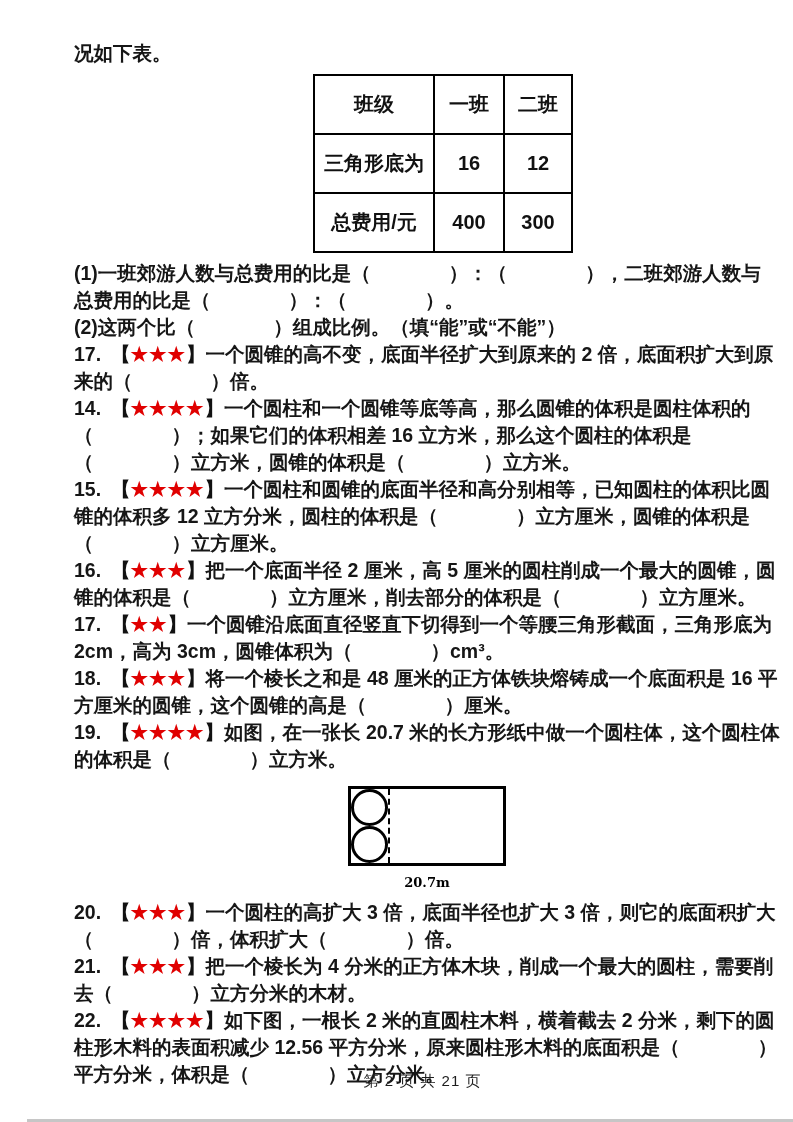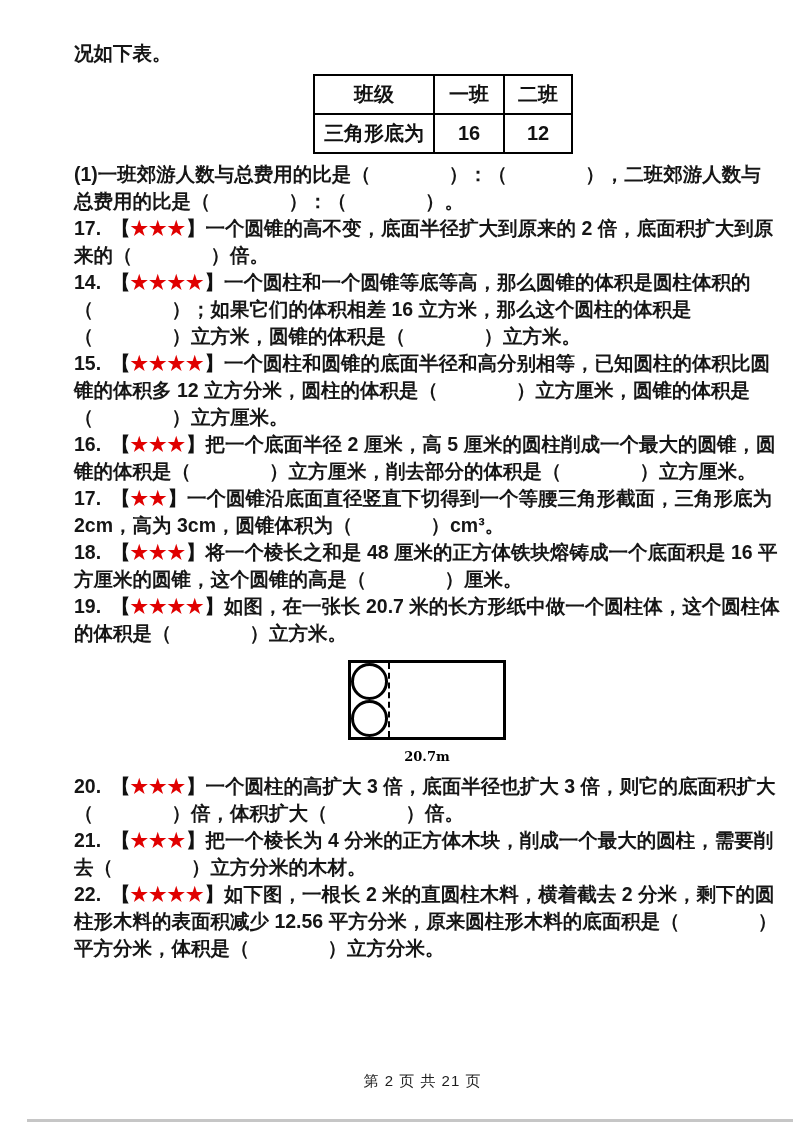--- a/index.html
+++ b/index.html
@@ -27,21 +27,21 @@
   table.stats {
     border-collapse:collapse;
     margin:7px 0 7px 239px;
     text-align:center;
     font-size:20px; font-weight:700;
     color:#111;
   }
   table.stats td {
     border:2.5px solid #000;
     height:33px;
-    padding:2px 9px;
+    padding:12px 9px;
   }
   table.stats td.c0 { min-width:96px; }
   table.stats td.c1 { min-width:50px; }
   table.stats td.c2 { min-width:48px; }
 
   .figure { padding:13px 0 3px 0; }
   .fig-rect {
     width:152px; height:74px;
     border:3px solid #000;
     margin:0 auto;
@@ -87,24 +87,30 @@
           <tr>
         <td class="c0">班级</td>
         <td class="c1">一班</td>
         <td class="c2">二班</td>
       </tr>
       <tr>
         <td class="c0">三角形底为</td>
         <td class="c1">16</td>
         <td class="c2">12</td>
       </tr>
+      <tr>
+        <td class="c0">总费用/元</td>
+        <td class="c1">400</td>
+        <td class="c2">300</td>
+      </tr>
     </tbody>
       </table>
 
     <p>(1)一班郊游人数与总费用的比是（　　　　）：（　　　　），二班郊游人数与总费用的比是（　　　　）：（　　　　）。</p>
+    <p>(2)这两个比（　　　　）组成比例。（填“能”或“不能”）</p>
 
     <p><span class="q-num">17.</span><span><span class="bracket">【</span><span class="stars">★★★</span><span class="bracket">】</span></span><span>一个圆锥的高不变，底面半径扩大到原来的 2 倍，底面积扩大到原来的（　　　　）倍。</span></p>
 
     <p><span class="q-num">14.</span><span><span class="bracket">【</span><span class="stars">★★★★</span><span class="bracket">】</span></span><span>一个圆柱和一个圆锥等底等高，那么圆锥的体积是圆柱体积的（　　　　）；如果它们的体积相差 16 立方米，那么这个圆柱的体积是（　　　　）立方米，圆锥的体积是（　　　　）立方米。</span></p>
 
     <p><span class="q-num">15.</span><span><span class="bracket">【</span><span class="stars">★★★★</span><span class="bracket">】</span></span><span>一个圆柱和圆锥的底面半径和高分别相等，已知圆柱的体积比圆锥的体积多 12 立方分米，圆柱的体积是（　　　　）立方厘米，圆锥的体积是（　　　　）立方厘米。</span></p>
 
     <p><span class="q-num">16.</span><span><span class="bracket">【</span><span class="stars">★★★</span><span class="bracket">】</span></span><span>把一个底面半径 2 厘米，高 5 厘米的圆柱削成一个最大的圆锥，圆锥的体积是（　　　　）立方厘米，削去部分的体积是（　　　　）立方厘米。</span></p>
 
     <p><span class="q-num">17.</span><span><span class="bracket">【</span><span class="stars">★★</span><span class="bracket">】</span></span><span>一个圆锥沿底面直径竖直下切得到一个等腰三角形截面，三角形底为 2cm，高为 3cm，圆锥体积为（　　　　）cm³。</span></p>

